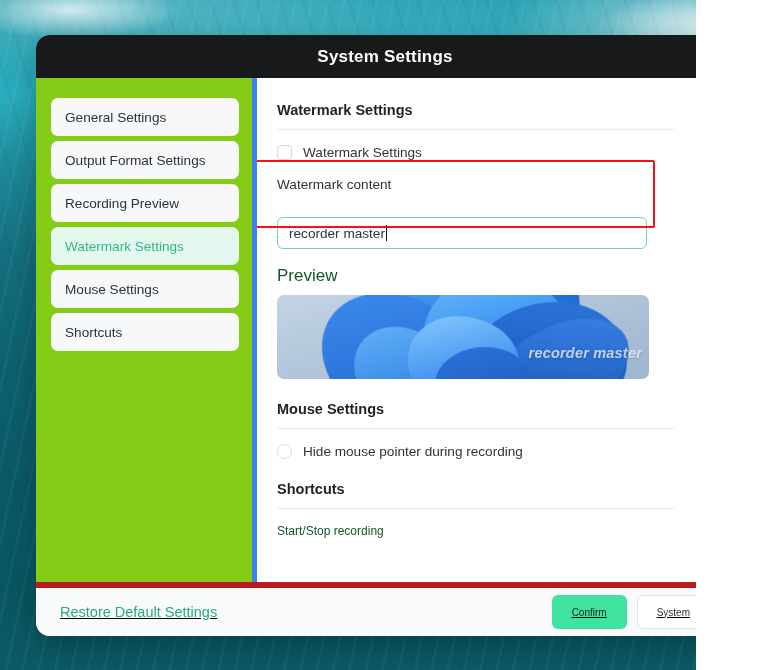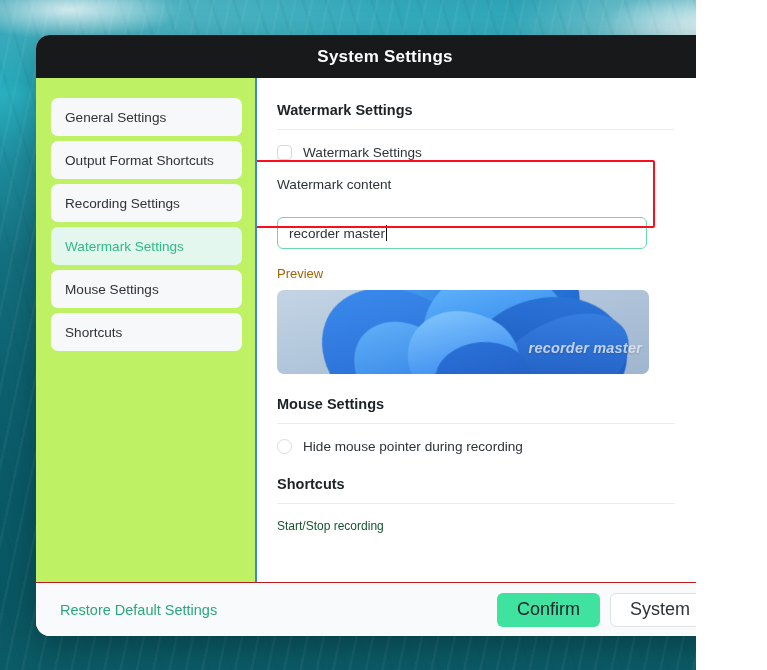--- a/index.html
+++ b/index.html
@@ -99,23 +99,23 @@
   #body-row {
     flex: 1 1 auto;
     display: flex;
     min-height: 0;
     background: #ffffff;
   }
 
   #sidebar {
     width: 221px;
     flex: 0 0 221px;
-    border-right: 2px solid #3b82f6;
+    border-right: 5px solid #3b82f6;
     padding: 20px 13px 0 15px;
-    background: #bef264;
+    background: #84cc16;
   }
   .nav-item {
     height: 38px;
     display: flex;
     align-items: center;
     padding: 0 14px;
     margin-bottom: 5px;
     border-radius: 7px;
     background: #f7f8f9;
     color: #2d3338;
@@ -203,22 +203,22 @@
     top: 82px;
     width: 406px;
     height: 68px;
     border: 2.5px solid #fc0d1b;
     border-radius: 2px;
     pointer-events: none;
   }
 
   
   .preview-label {
-    font-size: 13px;
-    color: #a16207;
+    font-size: 17px;
+    color: #14532d;
     margin: 17px 0 9px 0;
   }
   #preview {
     position: relative;
     width: 372px;
     height: 84px;
     border-radius: 7px;
     overflow: hidden;
     background:
       linear-gradient(165deg, #c3d4e4 0%, #b5c9dd 35%, #a9bed5 70%, #9fb6cf 100%);
@@ -271,41 +271,42 @@
 
   .shortcut-row {
     font-size: 12px;
     color: #14532d;
   }
 
   
   #footer {
     flex: 0 0 54px;
     height: 54px;
-    border-top: 1px solid #b91c1c;
+    border-top: 6px solid #b91c1c;
     background: #f8fafb;
     display: flex;
     align-items: center;
     padding: 0 24px 0 24px;
+    text-decoration: underline;
   }
   #restore-link {
     font-size: 14.5px;
     color: #2aa87a;
     cursor: pointer;
   }
   #footer-actions {
     margin-left: auto;
     display: flex;
     gap: 10px;
   }
   .btn {
     height: 31px;
     border-radius: 6px;
     padding: 16px 19px;
-    font-size: 18px;
+    font-size: 10px;
     display: flex;
     align-items: center;
     justify-content: center;
     cursor: pointer;
     border: 1px solid transparent;
     white-space: nowrap;
   }
   .btn-primary {
     background: #3fe29f;
     color: #21262b;
@@ -336,24 +337,24 @@
       </div>
     </div>
 
     <div id="body-row">
 
       <div id="sidebar">
         <div class="nav-item">
           <span>General Settings</span>
         </div>
         <div class="nav-item">
-          <span>Output Format Shortcuts</span>
+          <span>Output Format Settings</span>
         </div>
         <div class="nav-item">
-          <span>Recording Settings</span>
+          <span>Recording Preview</span>
         </div>
         <div class="nav-item active">
           <span>Watermark Settings</span>
         </div>
         <div class="nav-item">
           <span>Mouse Settings</span>
         </div>
         <div class="nav-item">
           <span>Shortcuts</span>
         </div>

